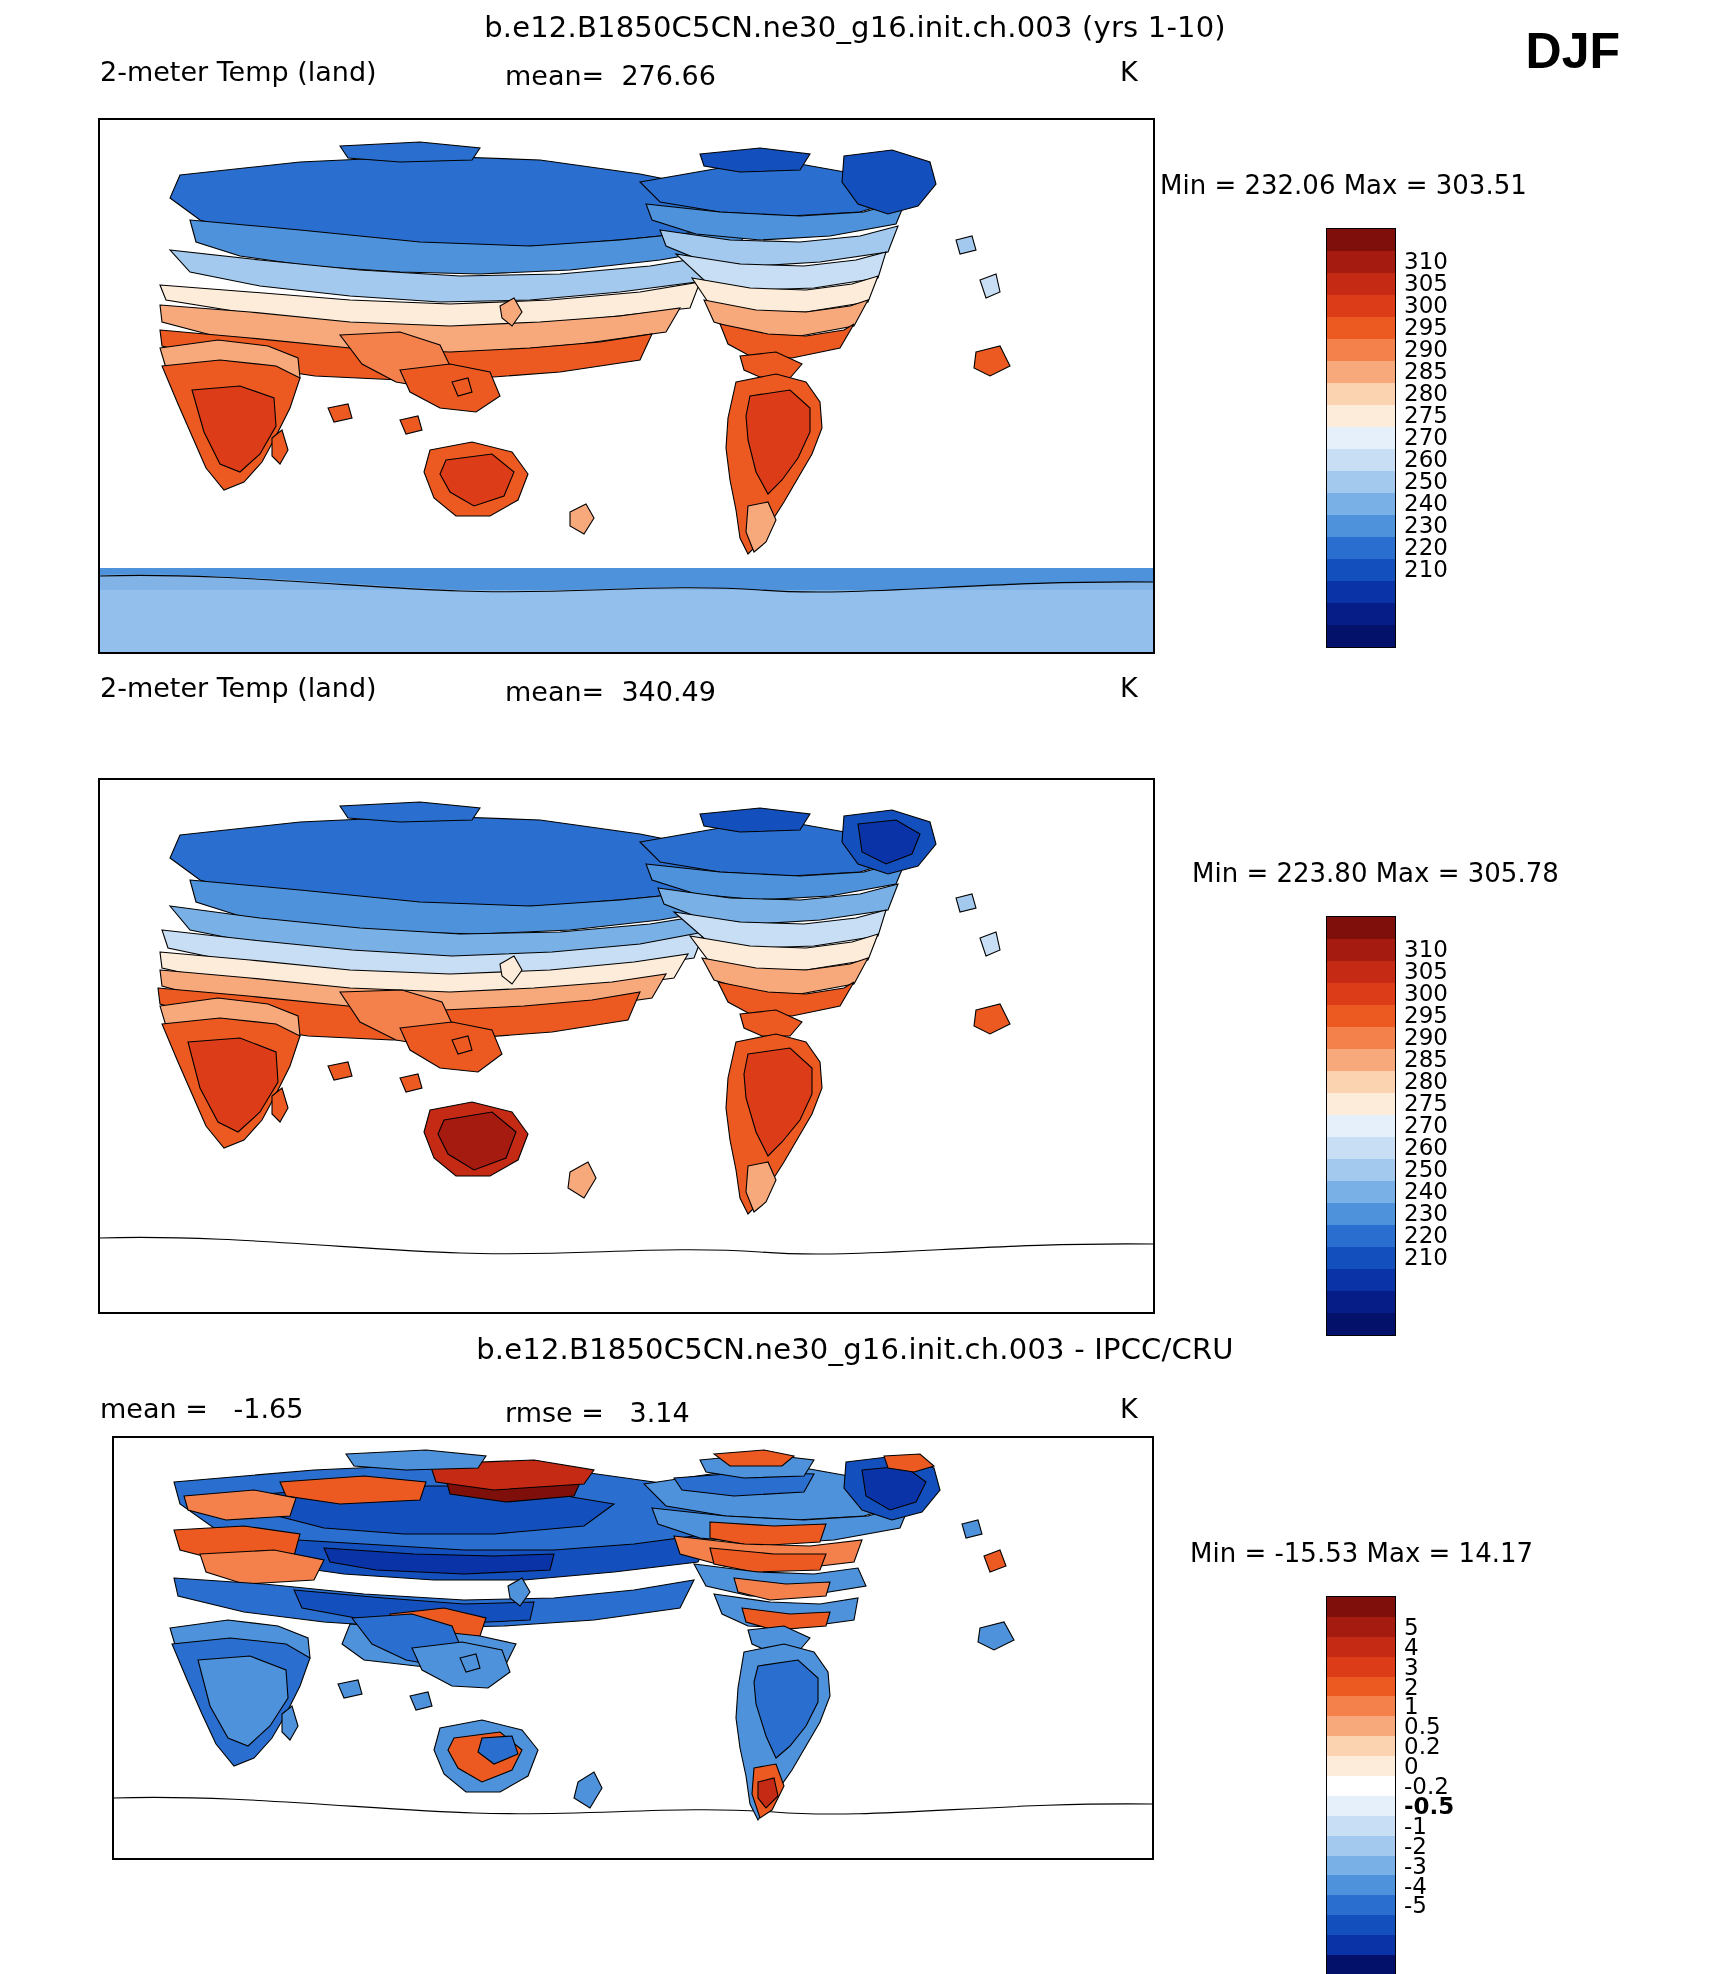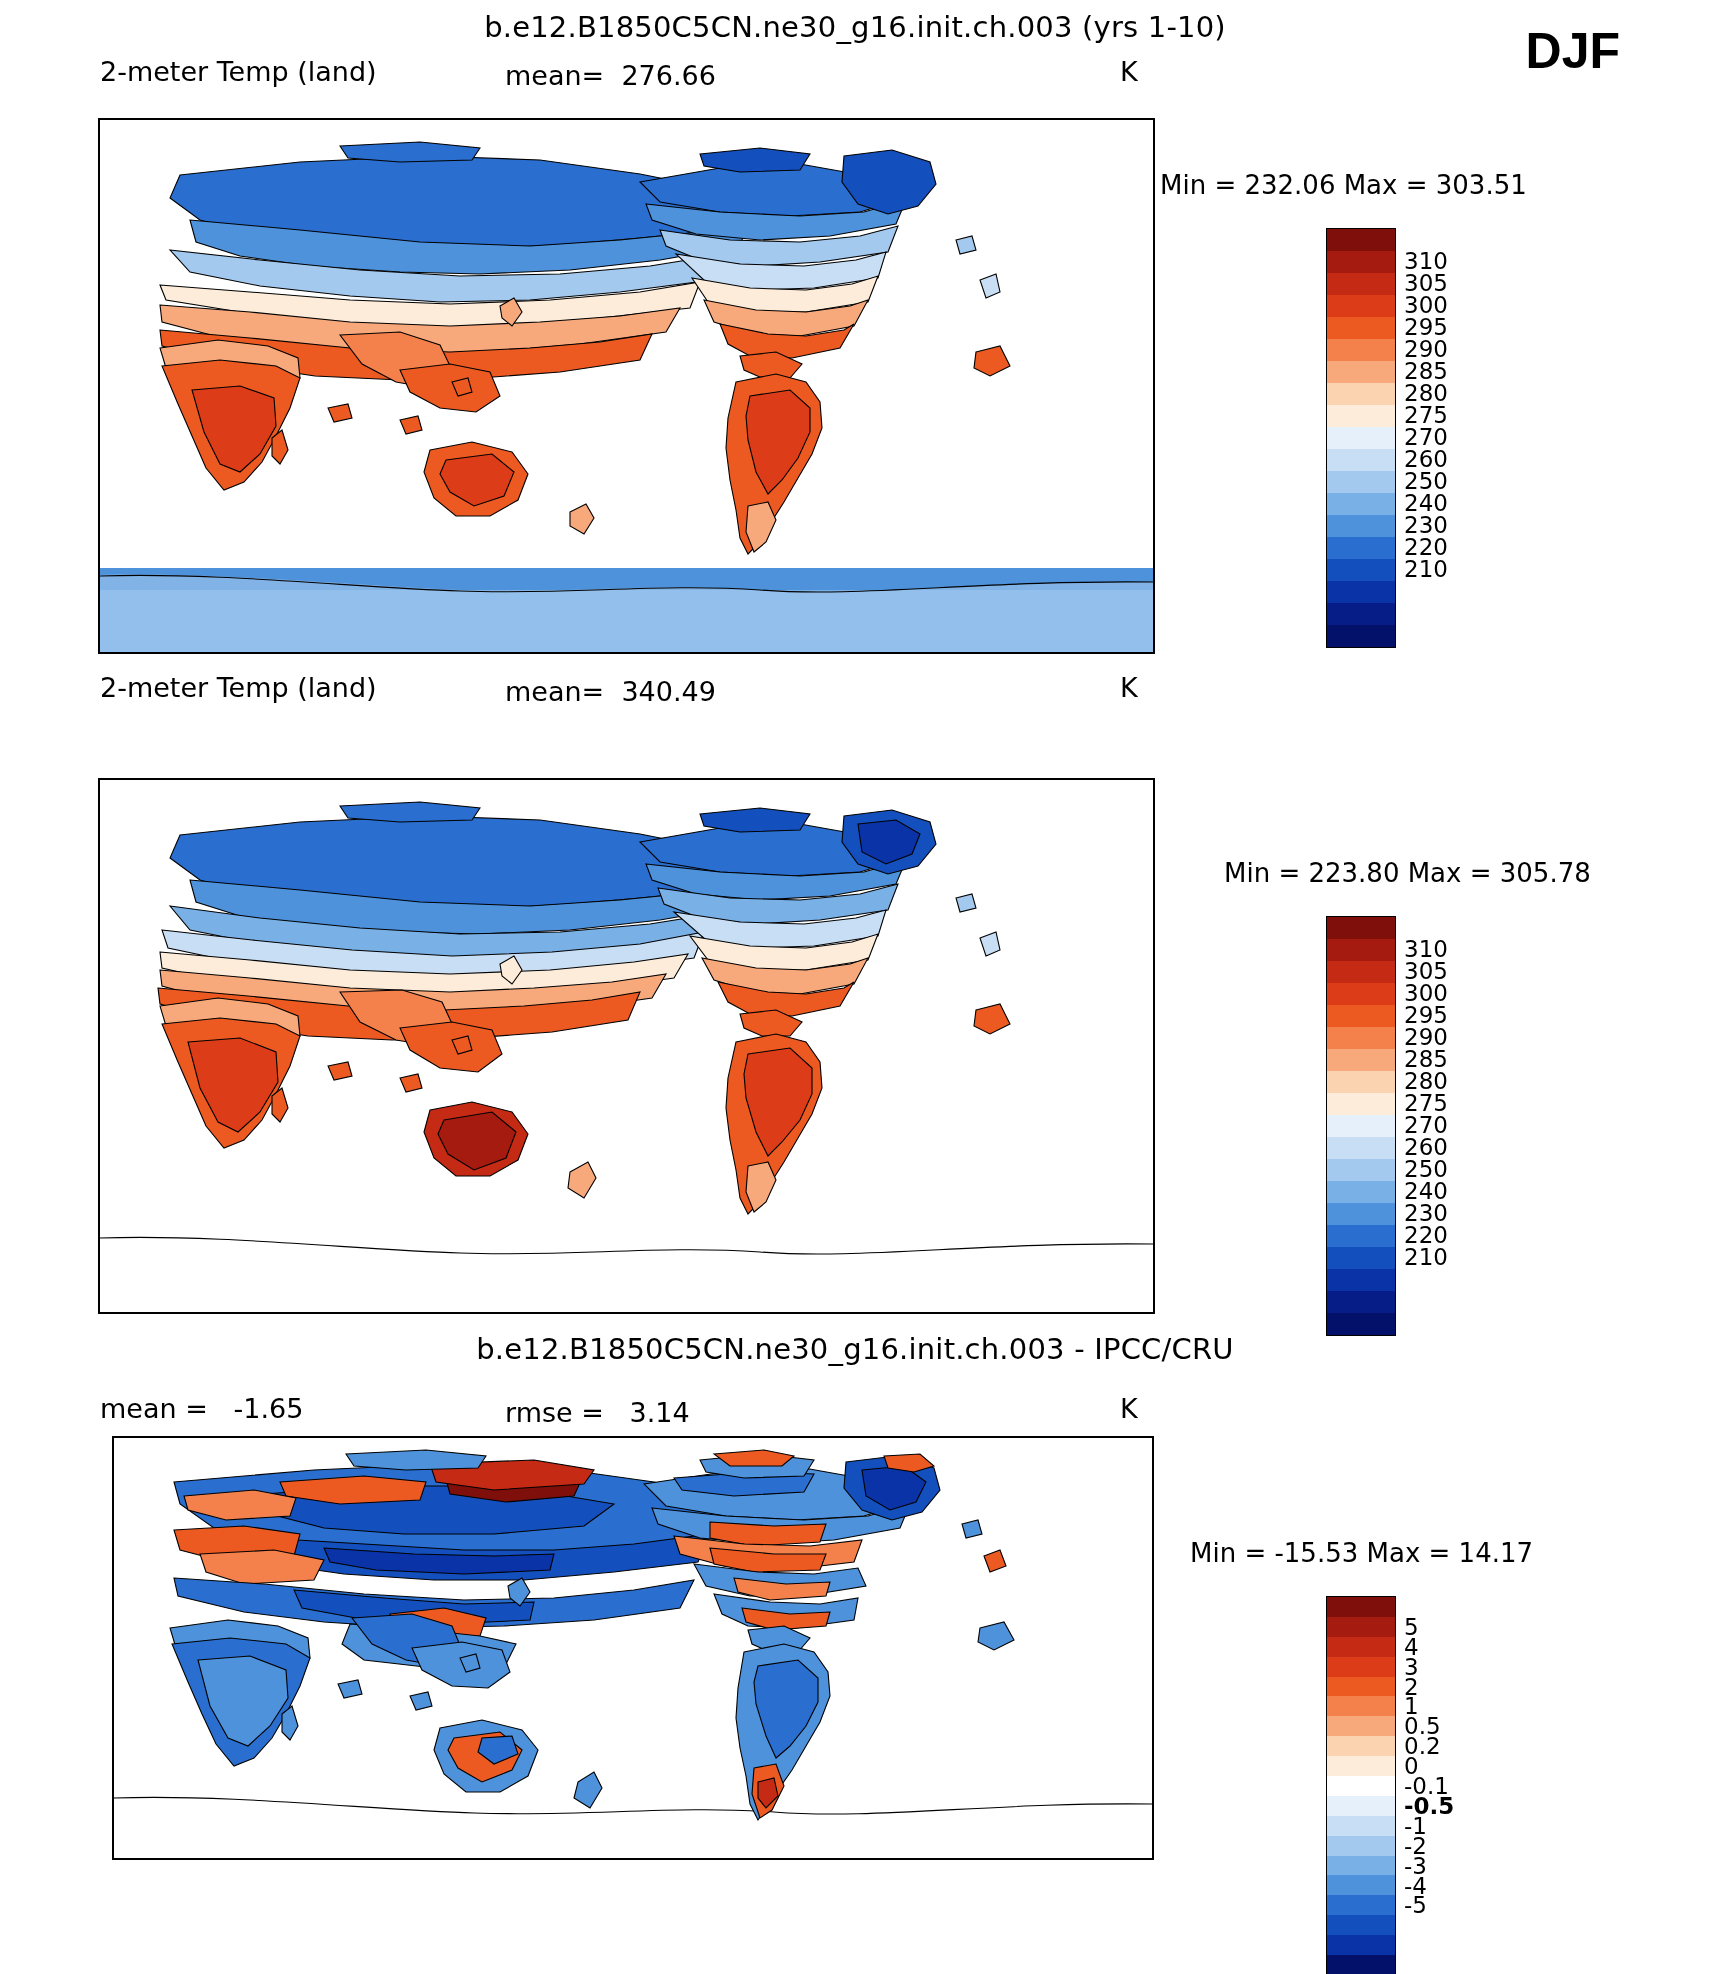--- a/index.html
+++ b/index.html
@@ -215,21 +215,21 @@
         <path class="land" fill="#ec5a22" d="M300,298 L318,294 L322,308 L306,312 Z"></path>
         <path class="land" fill="#ec5a22" d="M228,286 L248,282 L252,296 L234,300 Z"></path>
         <path class="land" fill="#ec5a22" d="M172,316 L182,308 L188,328 L180,342 L172,334 Z"></path>
         <path class="land" fill="#a3c9ee" d="M856,118 L872,114 L876,128 L860,132 Z"></path>
         <path class="land" fill="#c8def4" d="M880,158 L896,152 L900,170 L886,176 Z"></path>
         <path class="land" fill="#ec5a22" d="M876,230 L900,224 L910,244 L890,254 L874,246 Z"></path>
       </g>
     </svg>
   </div>
 
-  <div class="minmax" style="left:1224px;top:200px;">Min = 223.80 Max = 305.78</div>
+  <div class="minmax" style="left:1192px;top:200px;">Min = 223.80 Max = 305.78</div>
   <div class="cbar" style="left:1326px;top:258px;height:418px;">
       <div style="height: 22px; background: rgb(127, 15, 10);"></div>
       <div style="height: 22px; background: rgb(165, 27, 16);"></div>
       <div style="height: 22px; background: rgb(196, 42, 20);"></div>
       <div style="height: 22px; background: rgb(220, 60, 23);"></div>
       <div style="height: 22px; background: rgb(236, 90, 34);"></div>
       <div style="height: 22px; background: rgb(244, 129, 76);"></div>
       <div style="height: 22px; background: rgb(248, 169, 124);"></div>
       <div style="height: 22px; background: rgb(251, 211, 176);"></div>
       <div style="height: 22px; background: rgb(253, 236, 217);"></div>
@@ -372,21 +372,21 @@
     </div>
   <div class="cblabels" style="left:1404px;top:288px;height:378px;">
       <span style="top: 9.89474px;">5</span>
       <span style="top: 29.7895px;">4</span>
       <span style="top: 49.6842px;">3</span>
       <span style="top: 69.5789px;">2</span>
       <span style="top: 89.4737px;">1</span>
       <span style="top: 109.368px;">0.5</span>
       <span style="top: 129.263px;">0.2</span>
       <span style="top: 149.158px;">0</span>
-      <span style="top: 169.053px;">-0.1</span>
+      <span style="top: 169.053px;">-0.2</span>
       <span style="top: 188.947px; font-weight: bold;">-0.5</span>
       <span style="top: 208.842px;">-1</span>
       <span style="top: 228.737px;">-2</span>
       <span style="top: 248.632px;">-3</span>
       <span style="top: 268.526px;">-4</span>
       <span style="top: 288.421px;">-5</span>
     </div>
 </div>
 
 </body></html>

